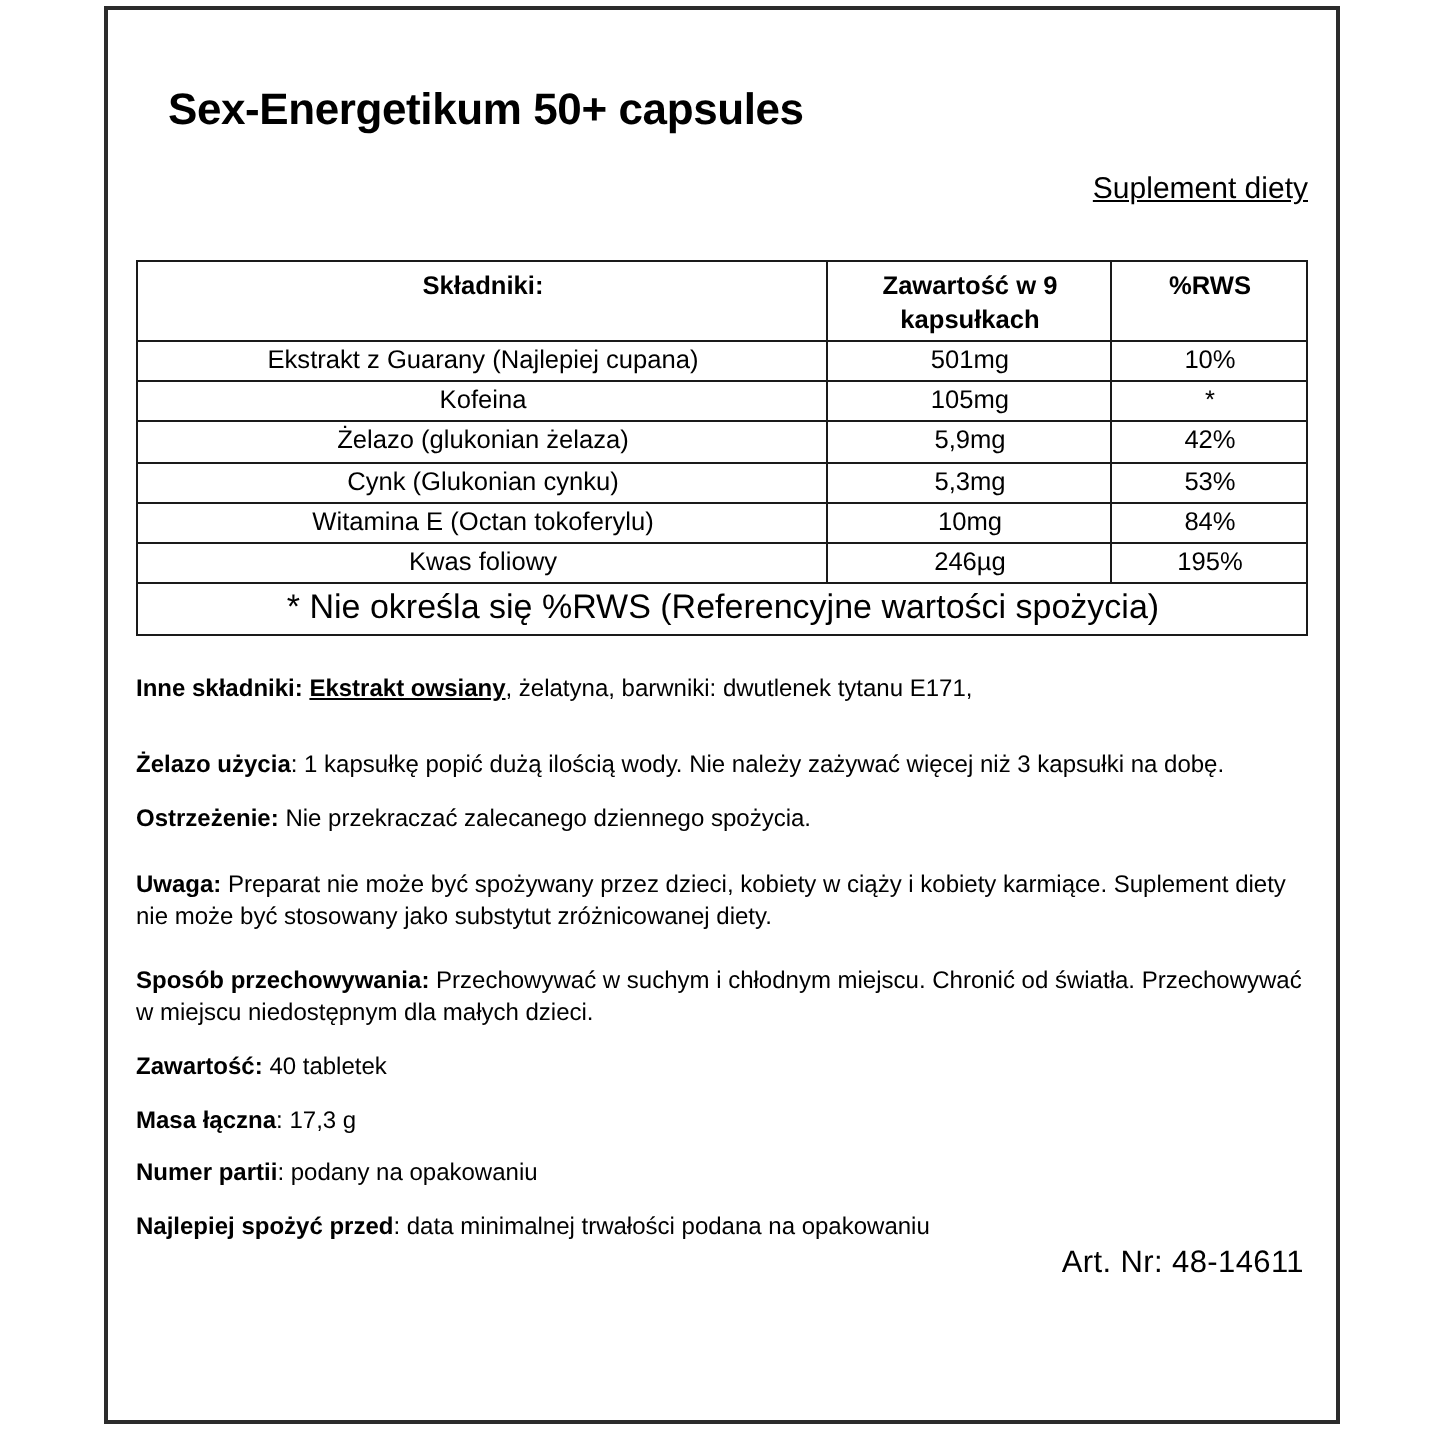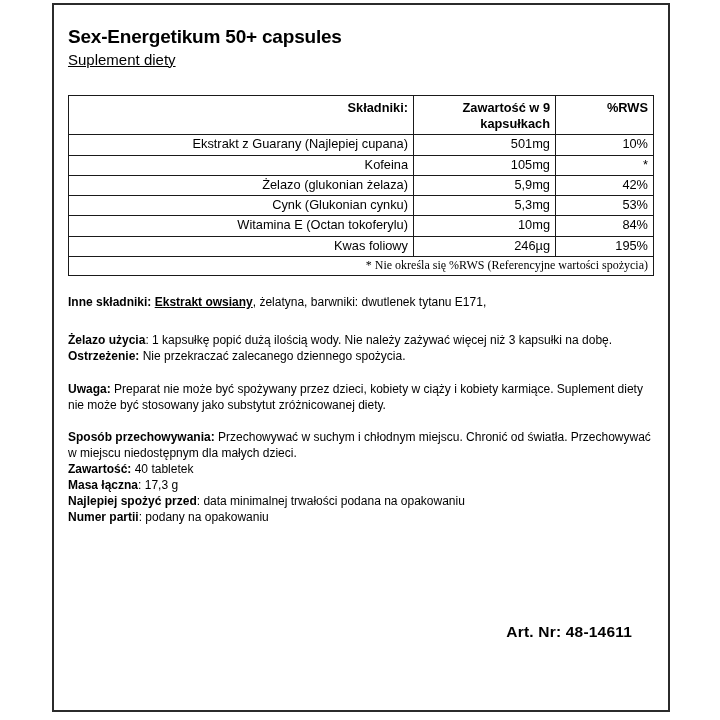--- a/index.html
+++ b/index.html
@@ -31,94 +31,94 @@
     left: 0;
     top: 0;
     right: 0;
     bottom: 0;
     padding: 0 14px;
     box-sizing: border-box;
   }
 
   
   .product-title {
-    margin: 0;
+    margin: 16px;
     padding-top: 21px;
-    font-size: 19px;
+    font-size: 22px;
     font-weight: bold;
     letter-spacing: -0.2px;
     line-height: 1.15;
   }
   .product-subtitle {
     margin: 0;
     padding-top: 3px;
     font-size: 15px;
     font-weight: normal;
     text-decoration: underline;
     line-height: 1.2;
+    text-align: right;
   }
 
   
   .nutri-table {
     margin-top: 26px;
     width: 100%;
     border-collapse: collapse;
     table-layout: fixed;
     font-size: 12.8px;
   }
   .nutri-table th,
   .nutri-table td {
     border: 1.4px solid #1a1a1a;
     padding: 1px 5px 2px 6px;
-    text-align: right;
+    text-align: center;
     vertical-align: top;
     line-height: 1.27;
     font-weight: normal;
   }
   .nutri-table thead th {
     font-weight: bold;
     height: 32px;
     vertical-align: top;
     padding-top: 4px;
   }
   .col-name  { width: 345px; }
   .col-amt   { width: 142px; }
   .col-rws   { width: auto;  }
 
   .nutri-table tbody td { height: 15px; }
 
   .footnote-cell {
     font-weight: bold;
-    font-size: 12px;
+    font-size: 17px;
     padding-top: 2px;
     padding-bottom: 3px;
-    font-family: Liberation Serif, serif;
   }
 
   
   .body-area {
     padding-top: 19px;
     font-size: 12px;
     line-height: 1.33;
   }
   .para { margin: 0; }
-  .para + .para { margin-top: 0; }
+  .para + .para { margin-top: 11px; }
   .gap-lg { height: 22px; }
   .gap-md { height: 17px; }
   .gap-sm { height: 16px; }
 
   .lbl { font-weight: bold; }
   .u   { text-decoration: underline; font-weight: bold; }
 
   .art-nr {
     position: absolute;
-    right: 36px;
+    right: 16px;
     top: 618px;
     font-size: 15.5px;
-    font-weight: bold;
+    font-weight: normal;
     letter-spacing: 0.2px;
   }
 </style>
 </head>
 <body>
 
 <div id="label-card">
   <div class="inner">
 
     <h1 class="product-title">Sex-Energetikum 50+ capsules</h1>
@@ -202,24 +202,24 @@
         <span class="lbl">Sposób przechowywania:</span><span> Przechowywać w suchym i chłodnym miejscu. Chronić od światła. Przechowywać w miejscu niedostępnym dla małych dzieci.</span>
       </p>
 
       <p class="para">
         <span class="lbl">Zawartość:</span><span> 40 tabletek</span>
       </p>
       <p class="para">
         <span class="lbl">Masa łączna</span><span>: 17,3 g</span>
       </p>
       <p class="para">
+        <span class="lbl">Numer partii</span><span>: podany na opakowaniu</span>
+      </p>
+      <p class="para">
         <span class="lbl">Najlepiej spożyć przed</span><span>: data minimalnej trwałości podana na opakowaniu</span>
-      </p>
-      <p class="para">
-        <span class="lbl">Numer partii</span><span>: podany na opakowaniu</span>
       </p>
 
     </div>
 
     <div class="art-nr">Art. Nr: 48-14611</div>
 
   </div>
 </div>
 
 </body></html>

